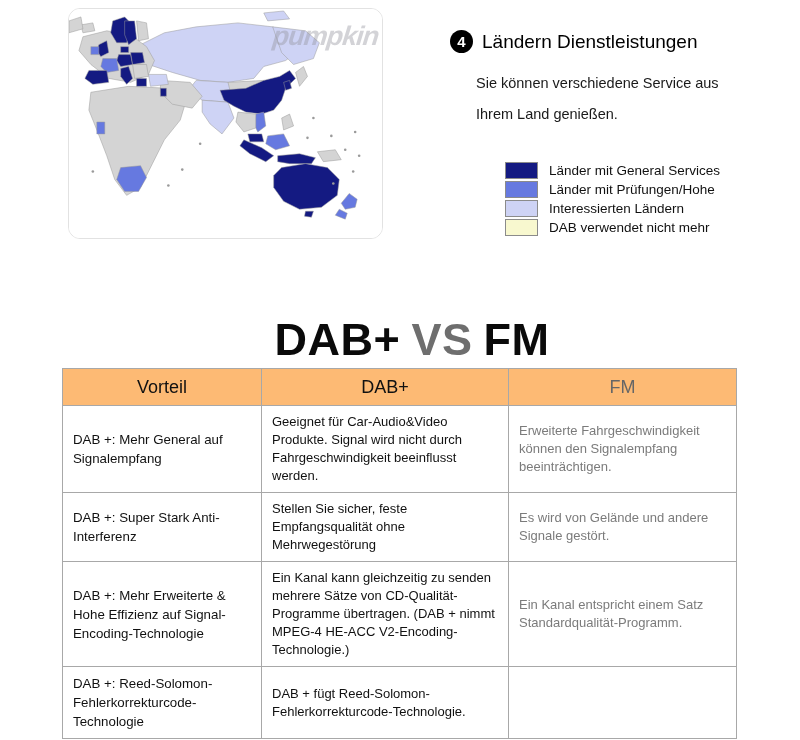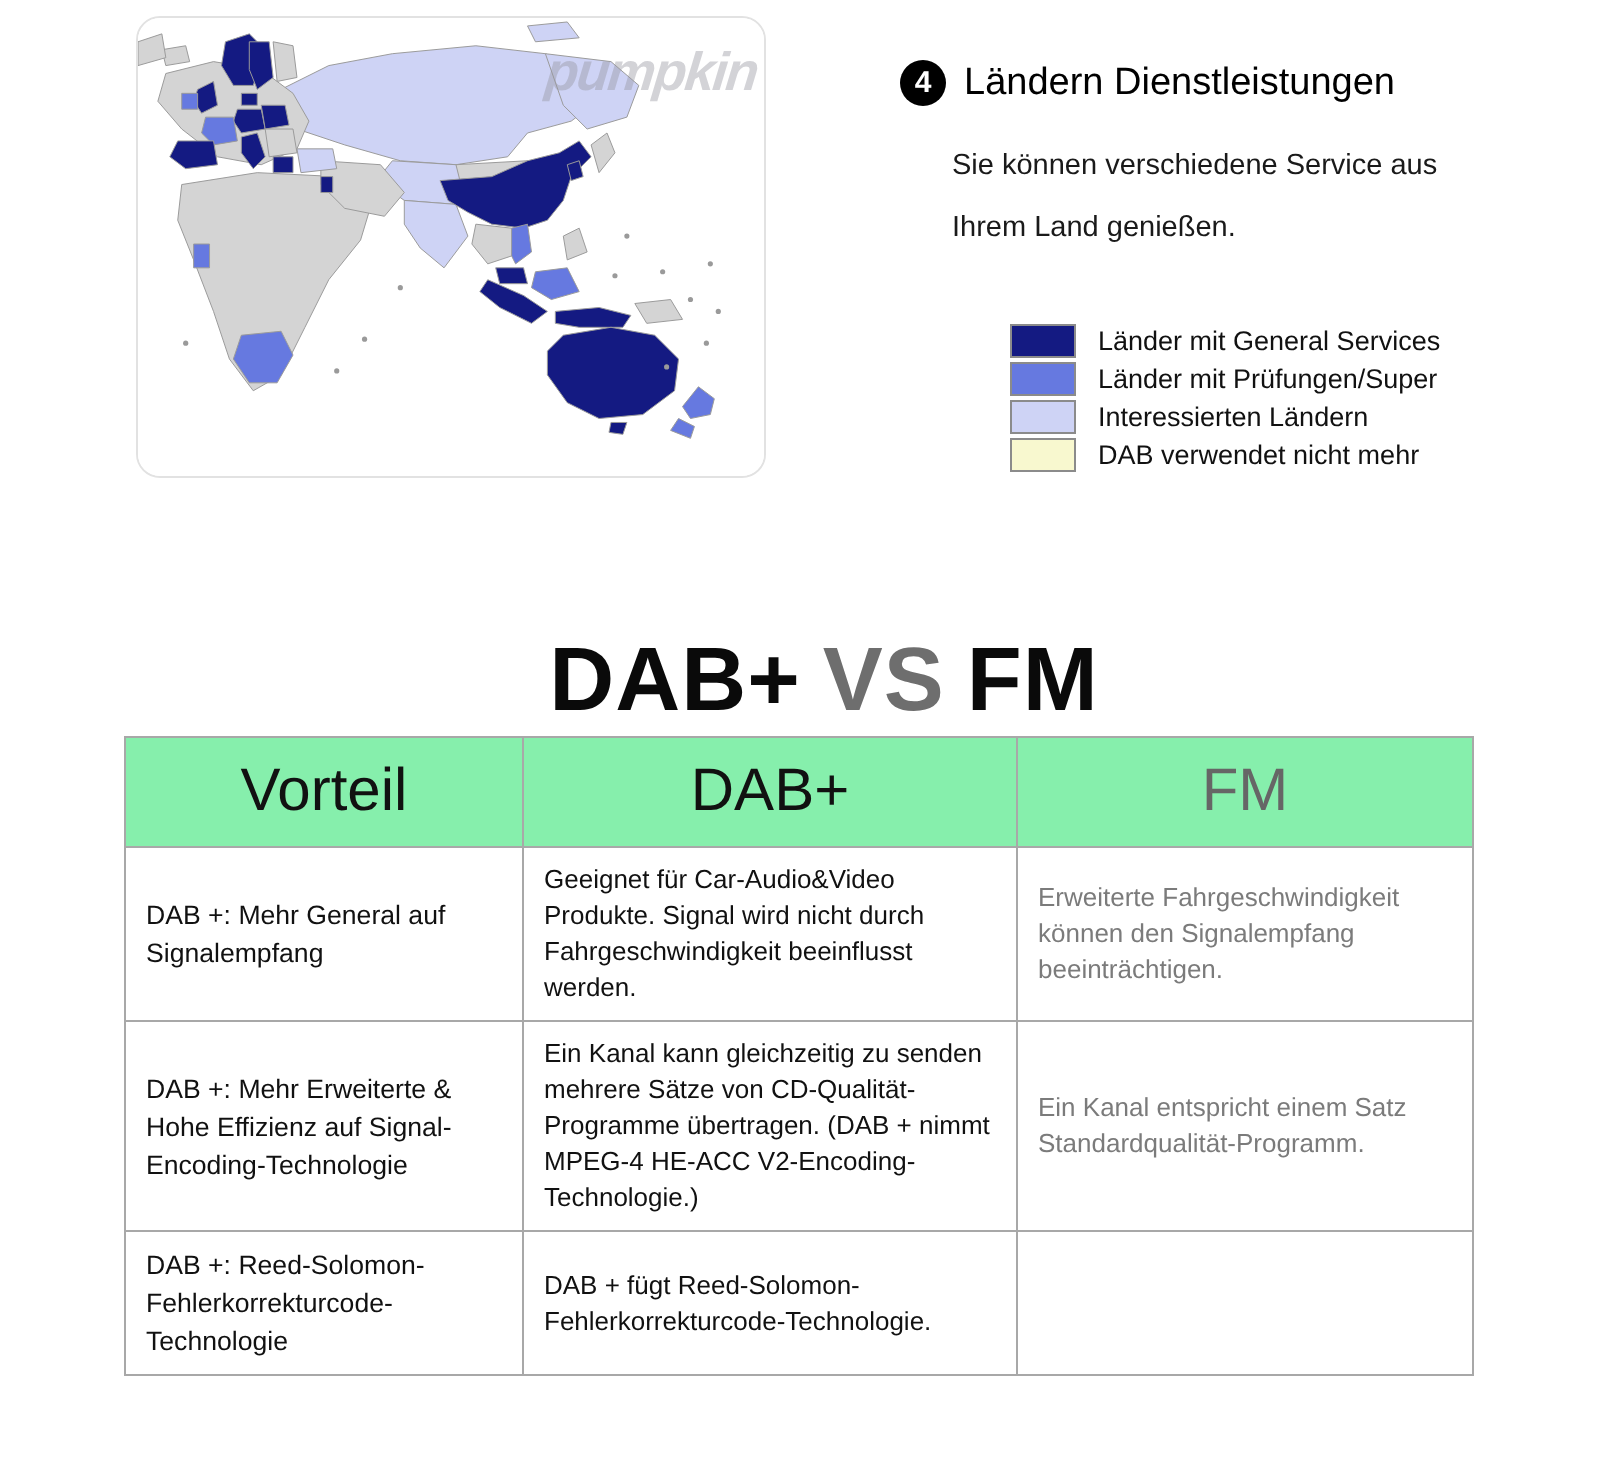--- a/index.html
+++ b/index.html
@@ -127,25 +127,25 @@
     width: 674px;
     border-collapse: collapse;
     table-layout: fixed;
   }
   #cmp-table td, #cmp-table th {
     border: 1px solid #a8a8a8;
     vertical-align: middle;
     padding: 7px 10px;
   }
   #cmp-table thead th {
-    background: #86efac;
-    height: 55px;
+    background: #fdba74;
+    height: 37px;
     text-align: center;
     font-weight: normal;
-    font-size: 30px;
+    font-size: 18px;
   }
   th.h-vorteil { color: #111; }
   th.h-dab { color: #111; }
   th.h-fm  { color: #666; }
 
   .col-a { width: 199px; }
   .col-b { width: 247px; }
   .col-c { width: 228px; }
 
   td.c-feature {
@@ -265,21 +265,21 @@
     <div>Ihrem Land genießen.</div>
   </div>
 
   <div id="legend">
     <div class="legend-row">
       <span class="legend-swatch" style="background:#141a82"></span>
       <span class="legend-label">Länder mit General Services</span>
     </div>
     <div class="legend-row">
       <span class="legend-swatch" style="background:#6679e0"></span>
-      <span class="legend-label">Länder mit Prüfungen/Super</span>
+      <span class="legend-label">Länder mit Prüfungen/Hohe</span>
     </div>
     <div class="legend-row">
       <span class="legend-swatch" style="background:#ced3f5"></span>
       <span class="legend-label">Interessierten Ländern</span>
     </div>
     <div class="legend-row">
       <span class="legend-swatch" style="background:#f8f8cf"></span>
       <span class="legend-label">DAB verwendet nicht mehr</span>
     </div>
   </div>
@@ -302,20 +302,25 @@
       <th class="h-fm">FM</th>
     </tr>
   </thead>
   <tbody>
     <tr>
       <td class="c-feature">DAB +: Mehr General auf Signalempfang</td>
       <td class="c-dab">Geeignet für Car-Audio&amp;Video Produkte. Signal wird nicht durch Fahrgeschwindigkeit beeinflusst werden.</td>
       <td class="c-fm">Erweiterte Fahrgeschwindigkeit können den Signalempfang beeinträchtigen.</td>
     </tr>
     <tr>
+      <td class="c-feature">DAB +: Super Stark Anti-Interferenz</td>
+      <td class="c-dab">Stellen Sie sicher, feste Empfangsqualität ohne Mehrwegestörung</td>
+      <td class="c-fm">Es wird von Gelände und andere Signale gestört.</td>
+    </tr>
+    <tr>
       <td class="c-feature">DAB +: Mehr Erweiterte &amp; Hohe Effizienz auf Signal-Encoding-Technologie</td>
       <td class="c-dab">Ein Kanal kann gleichzeitig zu senden mehrere Sätze von CD-Qualität-Programme übertragen. (DAB + nimmt MPEG-4 HE-ACC V2-Encoding-Technologie.)</td>
       <td class="c-fm">Ein Kanal entspricht einem Satz Standardqualität-Programm.</td>
     </tr>
     <tr>
       <td class="c-feature">DAB +: Reed-Solomon-Fehlerkorrekturcode-Technologie</td>
       <td class="c-dab">DAB + fügt Reed-Solomon-Fehlerkorrekturcode-Technologie.</td>
       <td class="c-fm"></td>
     </tr>
 

